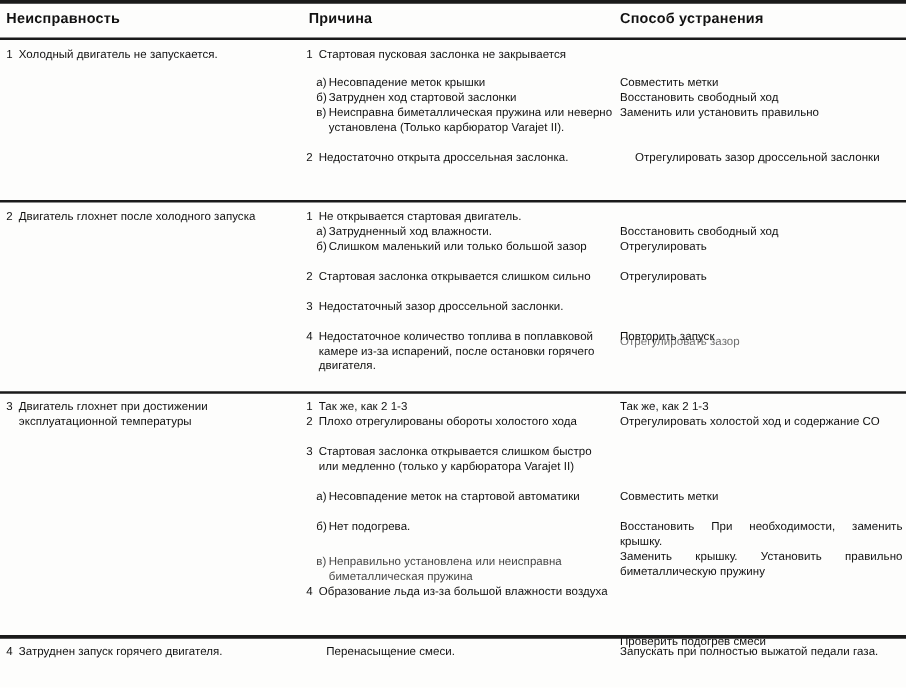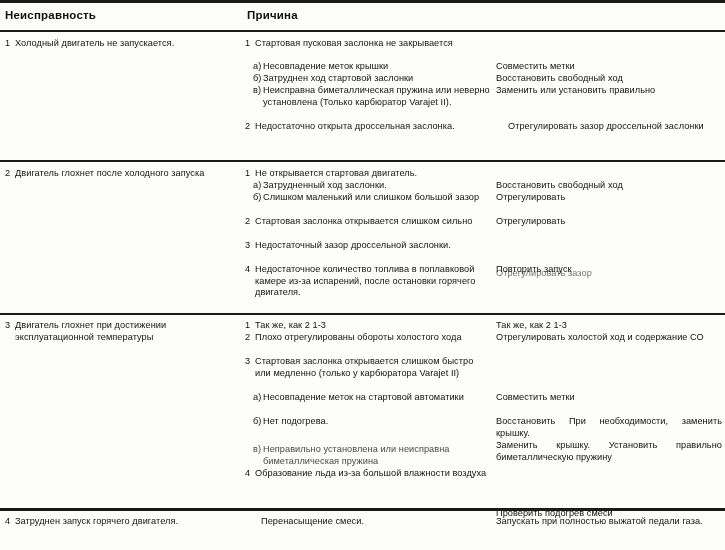--- a/index.html
+++ b/index.html
@@ -109,20 +109,21 @@
 </head>
 <body>
 
 <div class="page">
 
   <div class="rule thick" style="top:0px;"></div>
 
   <div class="thead">
     <div class="th c1">Неисправность</div>
     <div class="th c2">Причина</div>
+    <div class="th c3">Способ устранения</div>
   </div>
 
   <div class="rule thin" style="top:30px;"></div>
 
   <div class="row" style="top:38px;">
 
     <div class="cell c1">
       <div class="entry">
         <span class="marker">1</span>
         <span class="etext">Холодный двигатель не запускается.</span>
@@ -185,27 +186,27 @@
     <div class="cell c2">
       <div class="cause-line" style="top:0px;">
         <div class="entry">
           <span class="marker">1</span>
           <span class="etext">Не открывается стартовая двигатель.</span>
         </div>
       </div>
       <div class="cause-line" style="top:12px;">
         <div class="entry sub">
           <span class="marker">а)</span>
-          <span class="etext">Затрудненный ход заслонки.</span>
+          <span class="etext">Затрудненный ход влажности.</span>
         </div>
       </div>
       <div class="cause-line" style="top:24px;">
         <div class="entry sub">
           <span class="marker">б)</span>
-          <span class="etext">Слишком маленький или слишком большой зазор</span>
+          <span class="etext">Слишком маленький или только большой зазор</span>
         </div>
       </div>
       <div class="cause-line" style="top:48px;">
         <div class="entry">
           <span class="marker">2</span>
           <span class="etext">Стартовая заслонка открывается слишком сильно</span>
         </div>
       </div>
       <div class="cause-line" style="top:72px;">
         <div class="entry">

